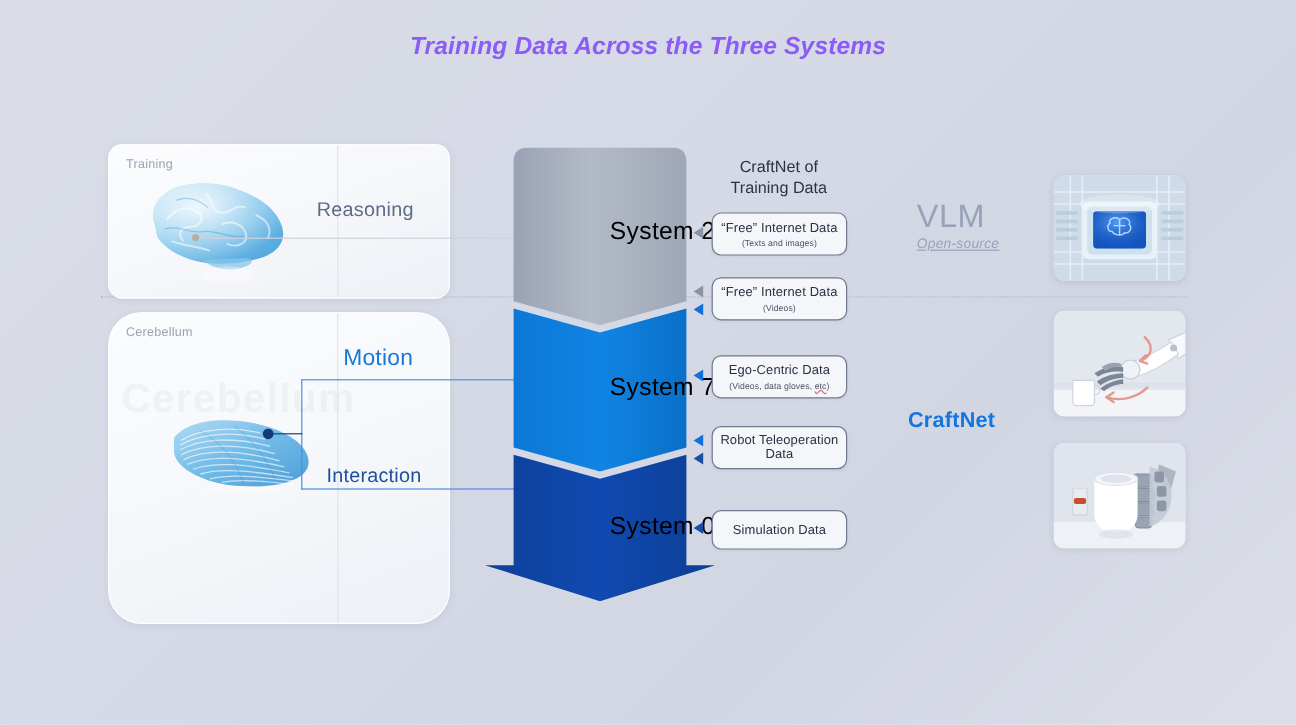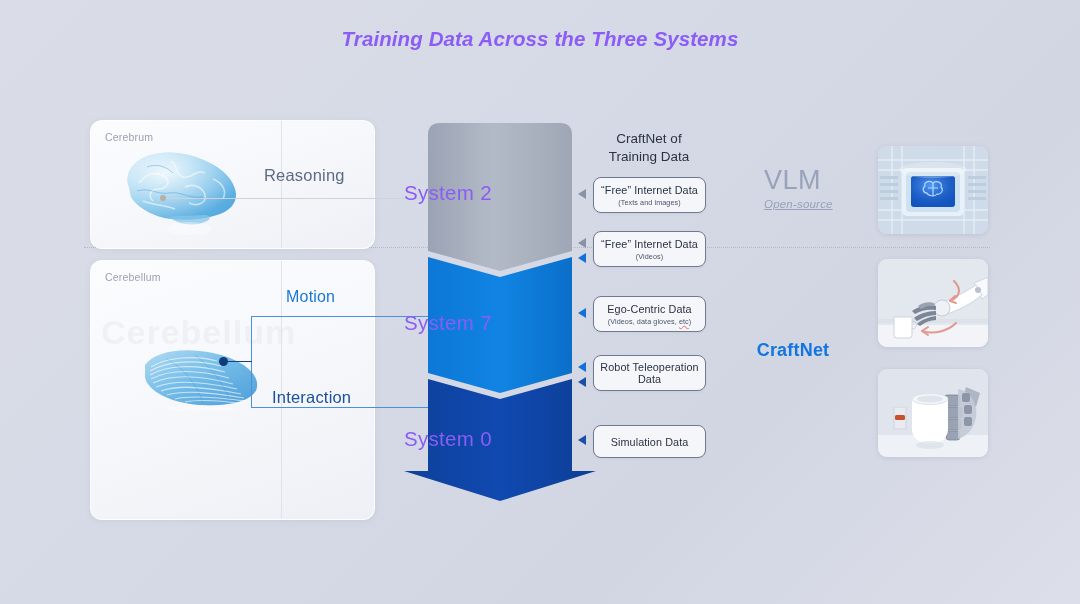--- a/index.html
+++ b/index.html
@@ -25,21 +25,21 @@
 
   
   .card{
     position:absolute;border-radius:12px;
     background:linear-gradient(160deg,#fbfcfe 0%,#f7f8fb 45%,#eef0f6 100%);
     border:1px solid rgba(255,255,255,.85);
     box-shadow:0 1px 6px rgba(90,100,130,.10);
     overflow:hidden;
   }
   #card-cerebrum{left:90px;top:120px;width:283px;height:127px;}
-  #card-cerebellum{left:90px;top:260px;width:283px;height:258px;}
+  #card-cerebellum{left:90px;top:260px;width:283px;height:258px;border-radius:28px;}
   .card-label{
     position:absolute;left:14px;top:10px;font-size:10.5px;color:#9aa2b3;letter-spacing:.2px;
   }
   .card-watermark{
     position:absolute;left:10px;top:52px;font-size:34px;font-weight:bold;
     color:rgba(178,186,203,.13);letter-spacing:1px;user-select:none;
   }
   .stalk{position:absolute;width:1px;background:#dfe3ec;}
 
   
@@ -51,40 +51,40 @@
     position:absolute;left:264px;top:166px;font-size:16.5px;color:#5e6b84;letter-spacing:.2px;text-align:center;
   }
   .line-reasoning{
     position:absolute;left:160px;top:198px;width:270px;height:1px;background:#ccd2de;
   }
   .dot-reasoning{
     position:absolute;left:160px;top:195px;width:6px;height:6px;border-radius:50%;
     background:#b9a89a;opacity:.85;
   }
   .lbl-motion{
-    position:absolute;left:286px;top:288px;font-size:16px;color:#1878d6;letter-spacing:.2px;
+    position:absolute;left:286px;top:288px;font-size:19px;color:#1878d6;letter-spacing:.2px;
   }
   .lbl-interaction{
     position:absolute;left:272px;top:388px;font-size:16.5px;color:#1c4f9c;letter-spacing:.2px;
   }
   .bracket{
     position:absolute;left:251px;top:316px;width:185px;height:90px;
     border:1px solid #4a90de;border-right:none;
   }
   .bracket-stem{
     position:absolute;left:224px;top:361px;width:28px;height:1px;background:#17407f;
   }
   .bracket-dot{
     position:absolute;left:219px;top:357px;width:9px;height:9px;border-radius:50%;background:#123b77;
   }
 
   
   .arrow-wrap{position:absolute;left:404px;top:123px;width:192px;height:378px;}
   .seg-label{
-    position:absolute;width:100%;text-align:left;color:#8b5cf6;
+    position:absolute;width:100%;text-align:right;color:#000000;
     font-size:20.5px;letter-spacing:.3px;
   }
   #seg2-label{top:58px;}
   #seg1-label{top:188px;}
   #seg0-label{top:304px;}
 
   
   .output-pill{
     position:absolute;left:411px;top:523px;width:175px;height:54px;border-radius:10px;
     background:#8d98ab;color:#fff;font-size:14px;line-height:19px;
@@ -148,21 +148,21 @@
 </head>
 <body>
 
 <div class="stage">
 
   <div class="title">Training Data Across the Three Systems</div>
 
   <div class="divider"></div>
 
   <div class="card" id="card-cerebrum">
-    <div class="card-label">Cerebrum</div>
+    <div class="card-label">Training</div>
     <svg class="brain-art" viewBox="0 0 140 92">
       <defs>
         <linearGradient id="bg1" x1="0" y1="0" x2="1" y2="1">
           <stop offset="0%" stop-color="#bfe2f6"></stop>
             <stop offset="45%" stop-color="#7cc3ea"></stop>
           <stop offset="100%" stop-color="#4aa3dc"></stop>
         </linearGradient>
         <radialGradient id="bgl" cx="35%" cy="30%" r="70%">
           <stop offset="0%" stop-color="#ffffff" stop-opacity=".85"></stop>
           <stop offset="100%" stop-color="#ffffff" stop-opacity="0"></stop>

